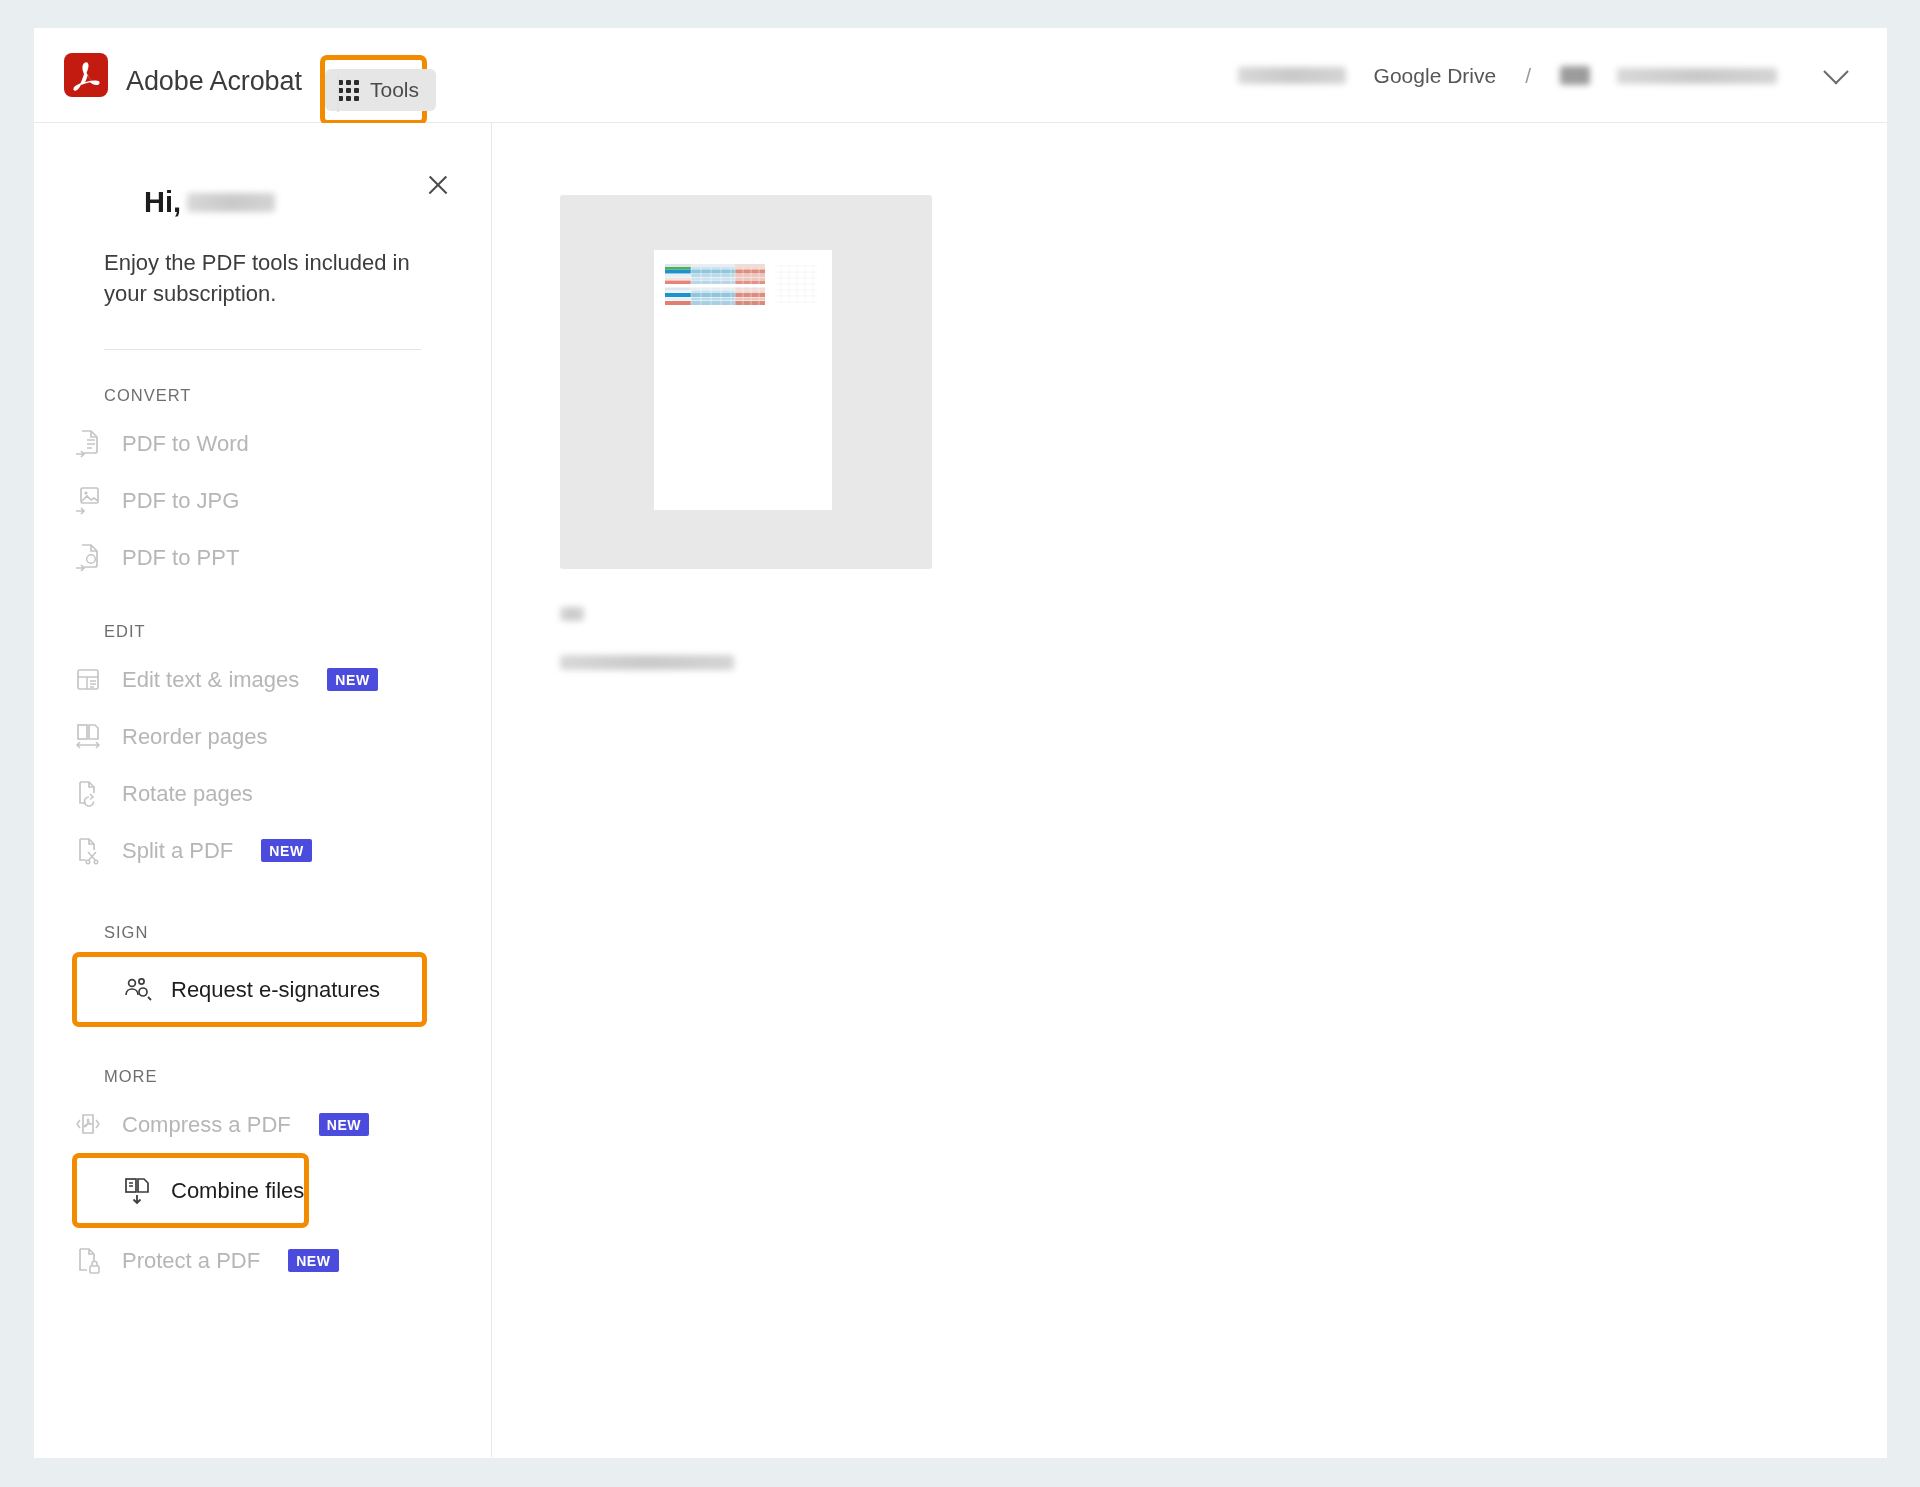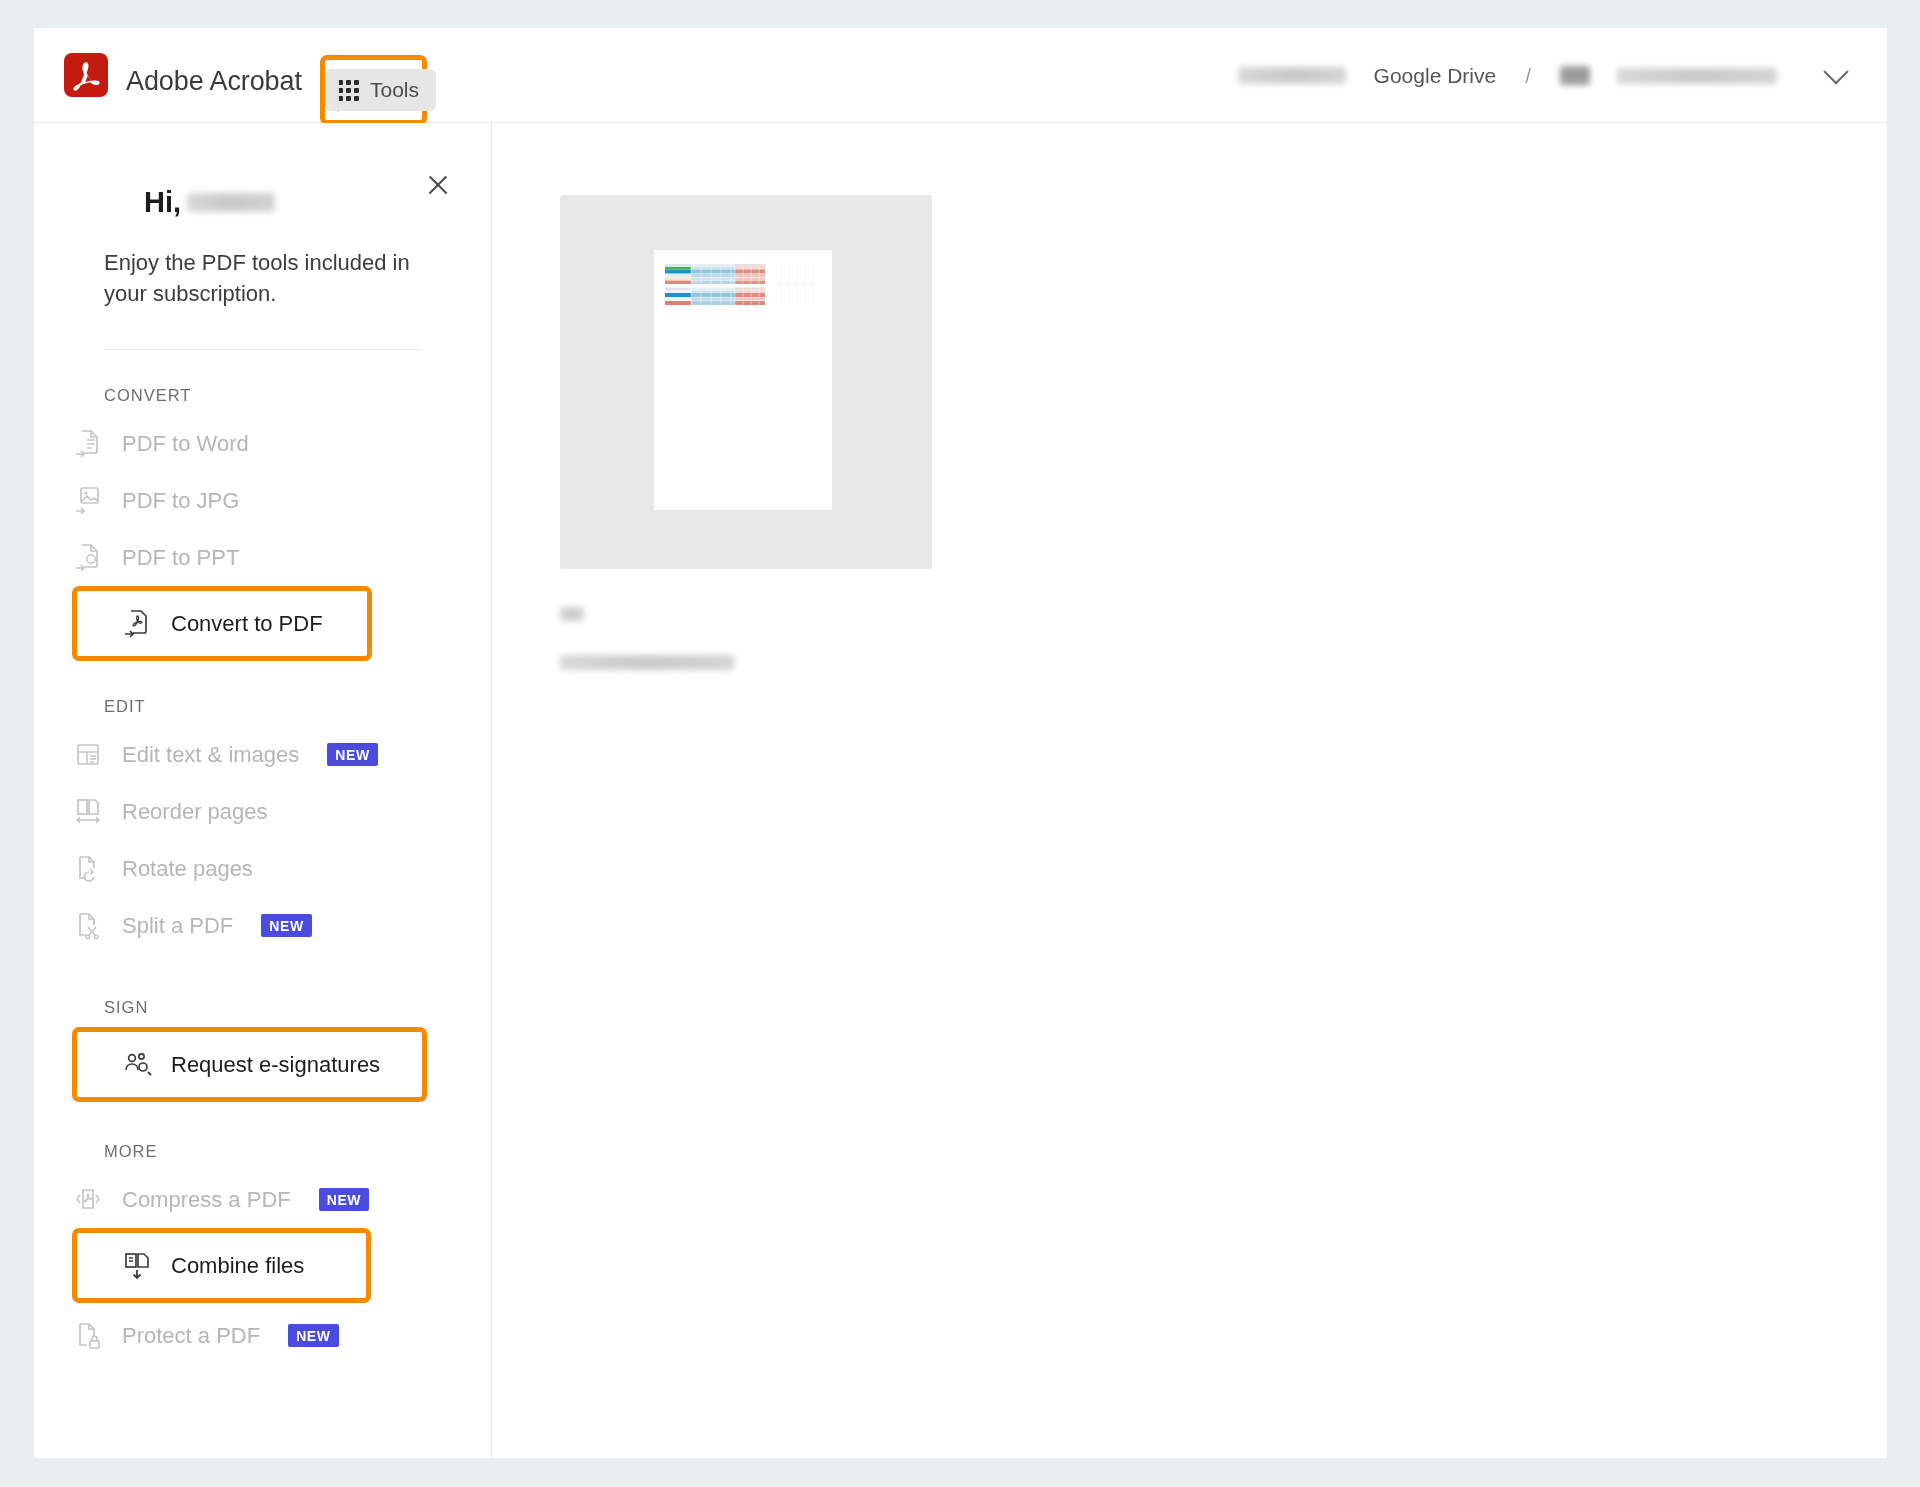--- a/index.html
+++ b/index.html
@@ -345,34 +345,20 @@
           <svg width="26" height="30" viewBox="0 0 26 30">
               <path d="M7 2h9l6 6v14a2 2 0 0 1-2 2H9" fill="none" stroke="#c5c5c5" stroke-width="1.7"></path>
               <path d="M16 2v6h6" fill="none" stroke="#c5c5c5" stroke-width="1.7"></path>
               <circle cx="16" cy="16" r="4.3" fill="none" stroke="#c5c5c5" stroke-width="1.5"></circle>
               <path d="M1 25h8M6 22l3 3-3 3" fill="none" stroke="#c5c5c5" stroke-width="1.7"></path>
             </svg>
         </span>
         <span class="tool-label">PDF to PPT</span>
       </div>
 
-      <div class="hl-wrap">
-        <div class="hl-box">
-          <div class="tool-row enabled" style="padding-right:44px;">
-            <span class="ico">
-              <svg width="26" height="30" viewBox="0 0 26 30">
-                  <path d="M7 2h10l5 5v15a2 2 0 0 1-2 2H9" fill="none" stroke="#3d3d3d" stroke-width="1.7"></path>
-                  <path d="M13.5 7c1.6 0 1.4 3.6-.4 6.6-1.3 2.2-3 3.6-3.8 3.2-.8-.4.3-2.3 2.8-3.4 2.4-1 5-1.3 5.7-.5.7.8-1.3 1.5-2.6.9-1.5-.7-2.5-3-2.5-5 0-1.1.3-1.8.8-1.8z" fill="none" stroke="#3d3d3d" stroke-width="1.3"></path>
-                  <path d="M1 25h8M6 22l3 3-3 3" fill="none" stroke="#3d3d3d" stroke-width="1.7"></path>
-                </svg>
-            </span>
-            <span class="tool-label">Convert to PDF</span>
-          </div>
-        </div>
-      </div>
 
       <div class="section-head">EDIT</div>
 
       <div class="tool-row disabled">
         <span class="ico">
           <svg width="26" height="30" viewBox="0 0 26 30">
               <rect x="3" y="5" width="20" height="19" rx="1.5" fill="none" stroke="#c5c5c5" stroke-width="1.7"></rect>
               <path d="M3 12h20" stroke="#c5c5c5" stroke-width="1.5"></path>
               <path d="M12 12v12" stroke="#c5c5c5" stroke-width="1.5"></path>
               <path d="M15 16h6M15 19h6M15 22h4" stroke="#c5c5c5" stroke-width="1.3"></path>
@@ -450,21 +436,21 @@
               <path d="M13 9c1.3 0 1 3-.4 5.2-1 1.7-2.3 2.8-2.9 2.5-.6-.3.3-1.8 2.2-2.7 1.9-.8 3.9-1 4.4-.4.5.6-1 1.2-2 .7-1.2-.6-2-2.4-2-4 0-.8.2-1.3.7-1.3z" fill="none" stroke="#c5c5c5" stroke-width="1.2"></path>
               <path d="M5 10l-3 4 3 4M21 10l3 4-3 4" fill="none" stroke="#c5c5c5" stroke-width="1.5"></path>
             </svg>
         </span>
         <span class="tool-label">Compress a PDF</span>
         <span class="badge-new">NEW</span>
       </div>
 
       <div class="hl-wrap">
         <div class="hl-box">
-          <div class="tool-row enabled" style="padding-right:62px;">
+          <div class="tool-row enabled" style="">
             <span class="ico">
               <svg width="28" height="30" viewBox="0 0 28 30">
                   <rect x="2" y="3" width="10" height="13" fill="none" stroke="#3d3d3d" stroke-width="1.7"></rect>
                   <path d="M14 3h6l4 4v9h-10z" fill="none" stroke="#3d3d3d" stroke-width="1.7"></path>
                   <path d="M5 7h4M5 10h4" stroke="#3d3d3d" stroke-width="1.3"></path>
                   <path d="M13 19v8M9.5 23.5l3.5 3.5 3.5-3.5" fill="none" stroke="#3d3d3d" stroke-width="1.8"></path>
                 </svg>
             </span>
             <span class="tool-label">Combine files</span>
           </div>

